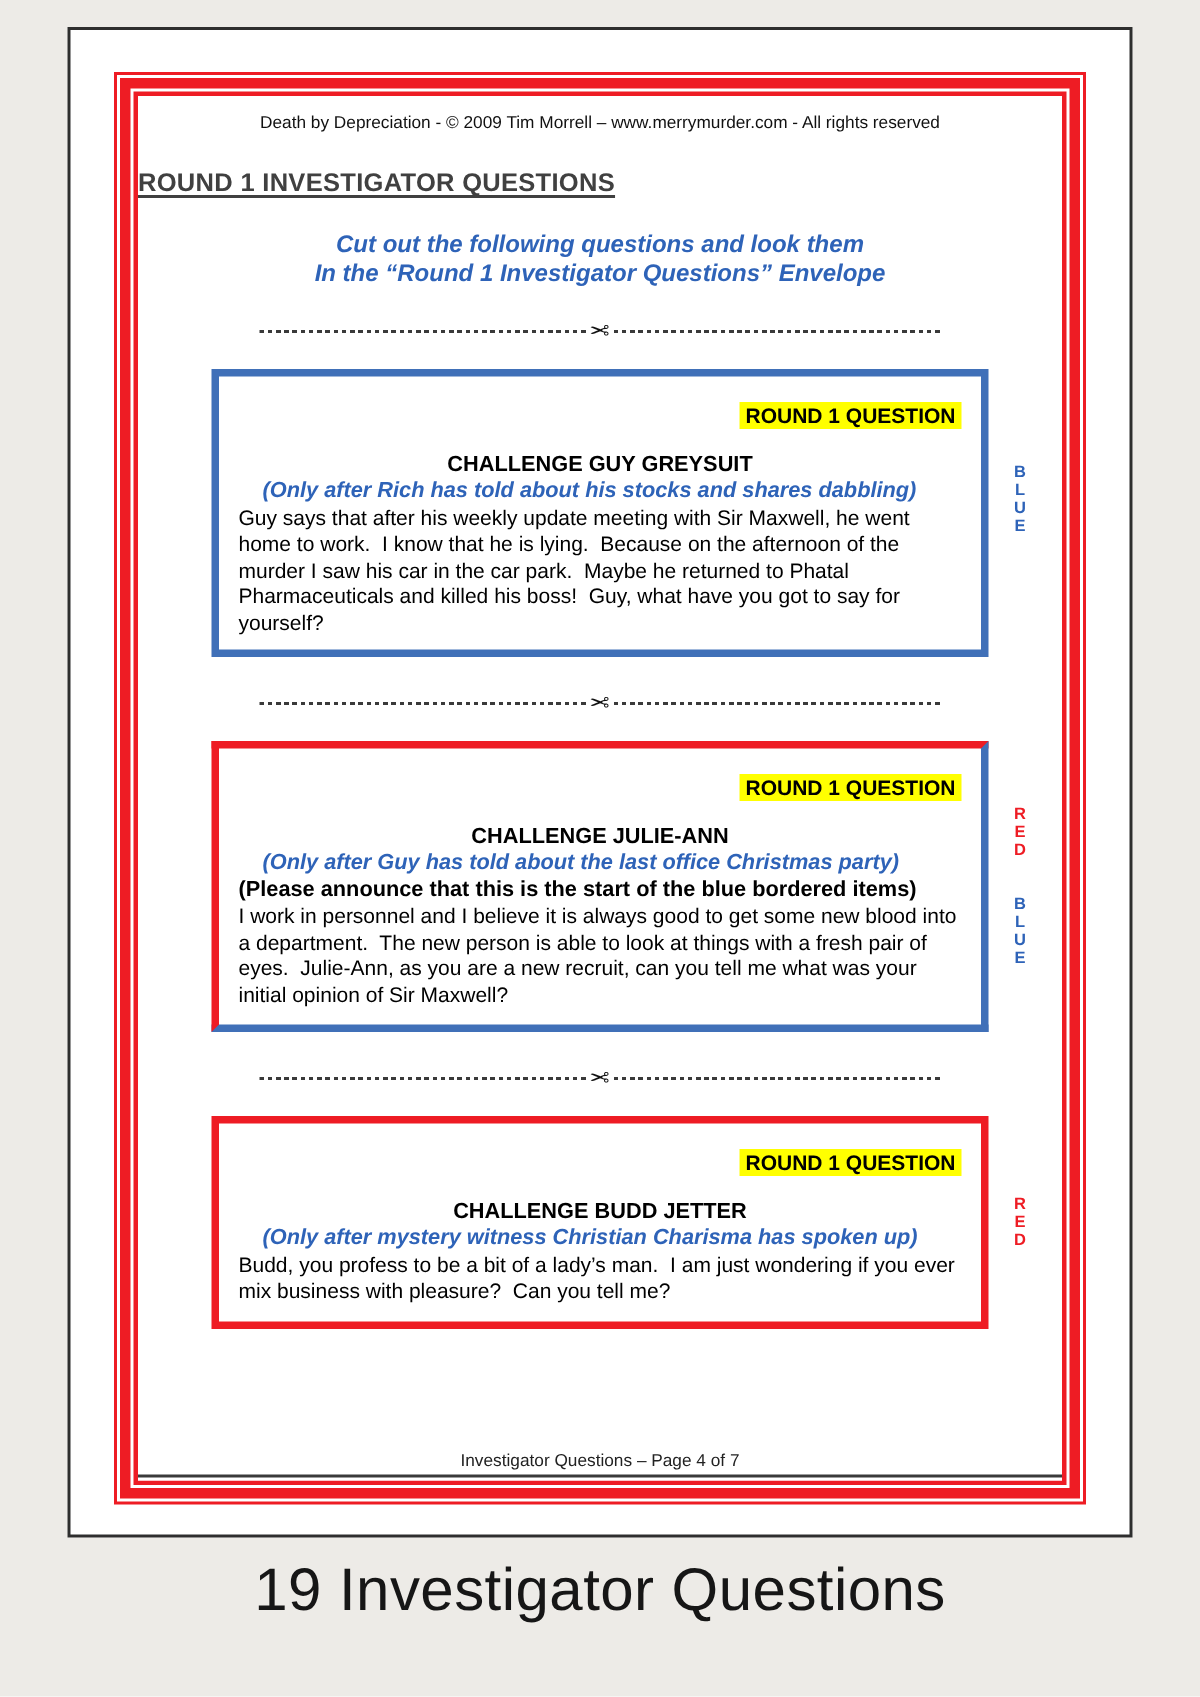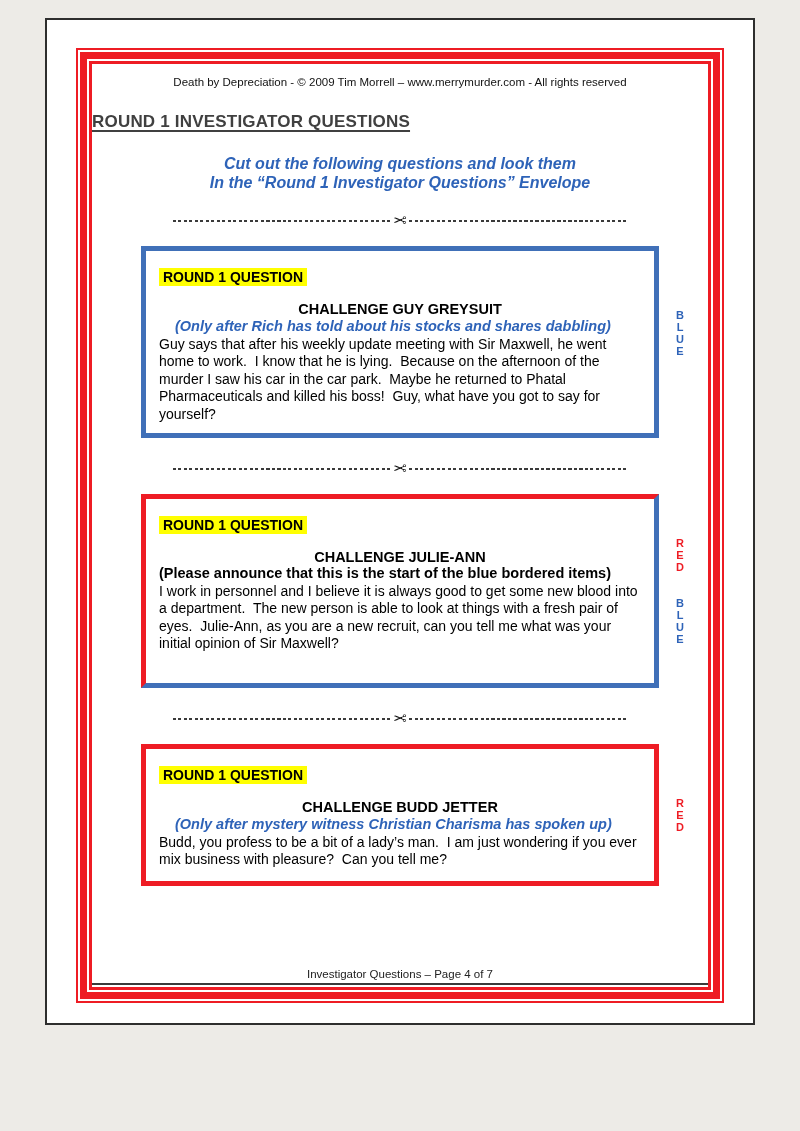--- a/index.html
+++ b/index.html
@@ -62,21 +62,21 @@
 
   
   .card{
     position:relative; width:518px; margin:16px auto 0;
     padding:17px 13px 10px; background:#fff;
   }
   .card-blue    { border:5px solid #4070b8; height:192px; }
   .card-redblue { border:5px solid #ee1c24; border-bottom-color:#4070b8; border-right-color:#4070b8; height:194px; }
   .card-red     { border:5px solid #ee1c24; height:142px; }
 
-  .badge-row{ text-align:left; margin-bottom:15px; }
+  .badge-row{ text-align:right; margin-bottom:15px; }
   .badge{
     display:inline-block; background:#ffff00; color:#000;
     font-size:14px; font-weight:bold; padding:1px 4px;
   }
   .card-heading{
     text-align:center; font-size:14.5px; font-weight:bold; color:#000;
   }
   .condition{
     font-size:14.5px; font-weight:bold; font-style:italic;
     color:#2e63b8; line-height:17.6px; margin-top:1px;margin-left:16px;
@@ -148,20 +148,21 @@
           <span class="dash"></span>
           <span class="scissors">✂</span>
           <span class="dash"></span>
         </div>
 
         <div class="card card-redblue">
           <div class="badge-row">
             <span class="badge">ROUND 1 QUESTION</span>
           </div>
           <div class="card-heading">CHALLENGE JULIE-ANN</div>
+          <div class="condition">(Only after Guy has told about the last office Christmas party)</div>
           <div class="announcement">(Please announce that this is the start of the blue bordered items)</div>
           <div class="card-body">I work in personnel and I believe it is always good to get some new blood into a department.  The new person is able to look at things with a fresh pair of eyes.  Julie-Ann, as you are a new recruit, can you tell me what was your initial opinion of Sir Maxwell?</div>
           <span class="side-label red" style="top:38px">RED</span>
           <span class="side-label blue" style="top:98px">BLUE</span>
         </div>
 
         <div class="cutline gap">
           <span class="dash"></span>
           <span class="scissors">✂</span>
           <span class="dash"></span>
@@ -176,14 +177,15 @@
           <div class="card-body">Budd, you profess to be a bit of a lady’s man.  I am just wondering if you ever mix business with pleasure?  Can you tell me?</div>
           <span class="side-label red" style="top:48px">RED</span>
         </div>
 
         <div class="page-footer">Investigator Questions – Page 4 of 7</div>
 
       </div>
     </div>
   </div>
 
+  <div class="caption">19 Investigator Questions</div>
 
 </div>
 
 </body></html>

